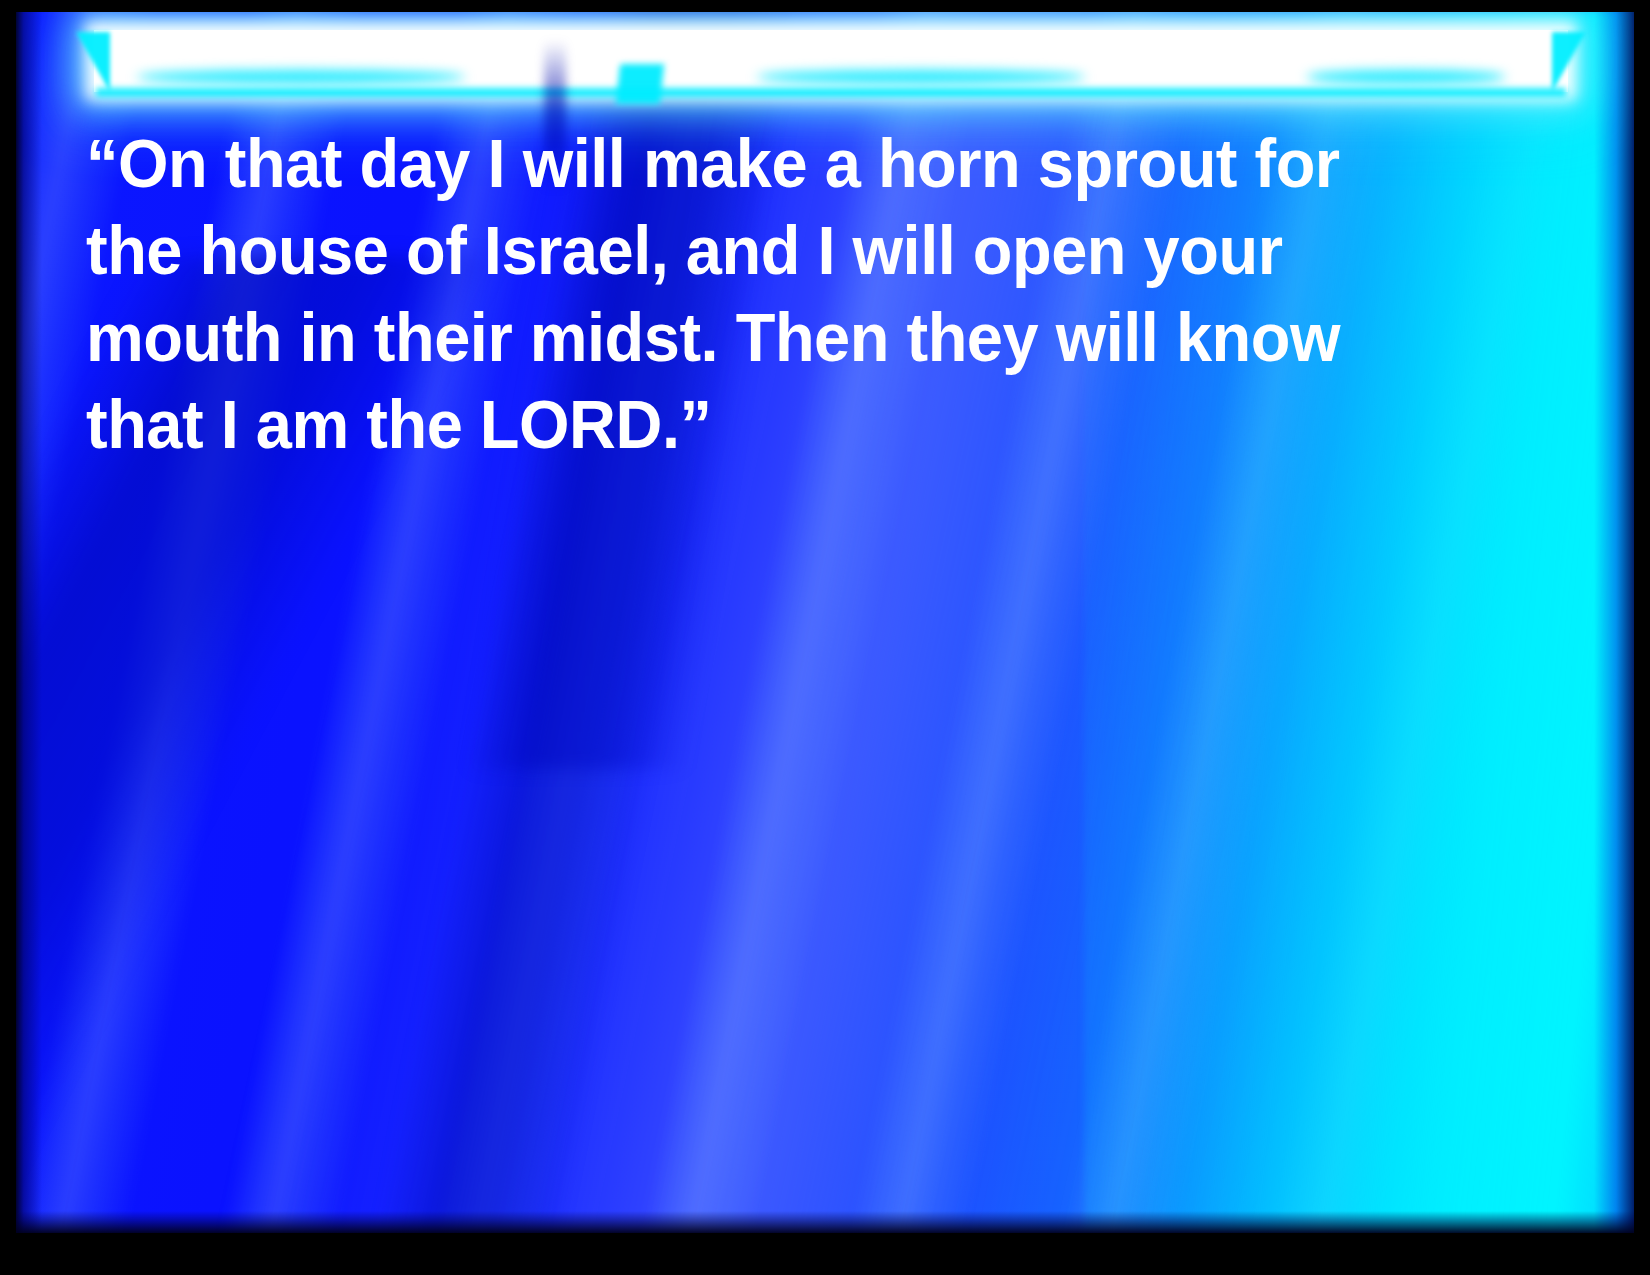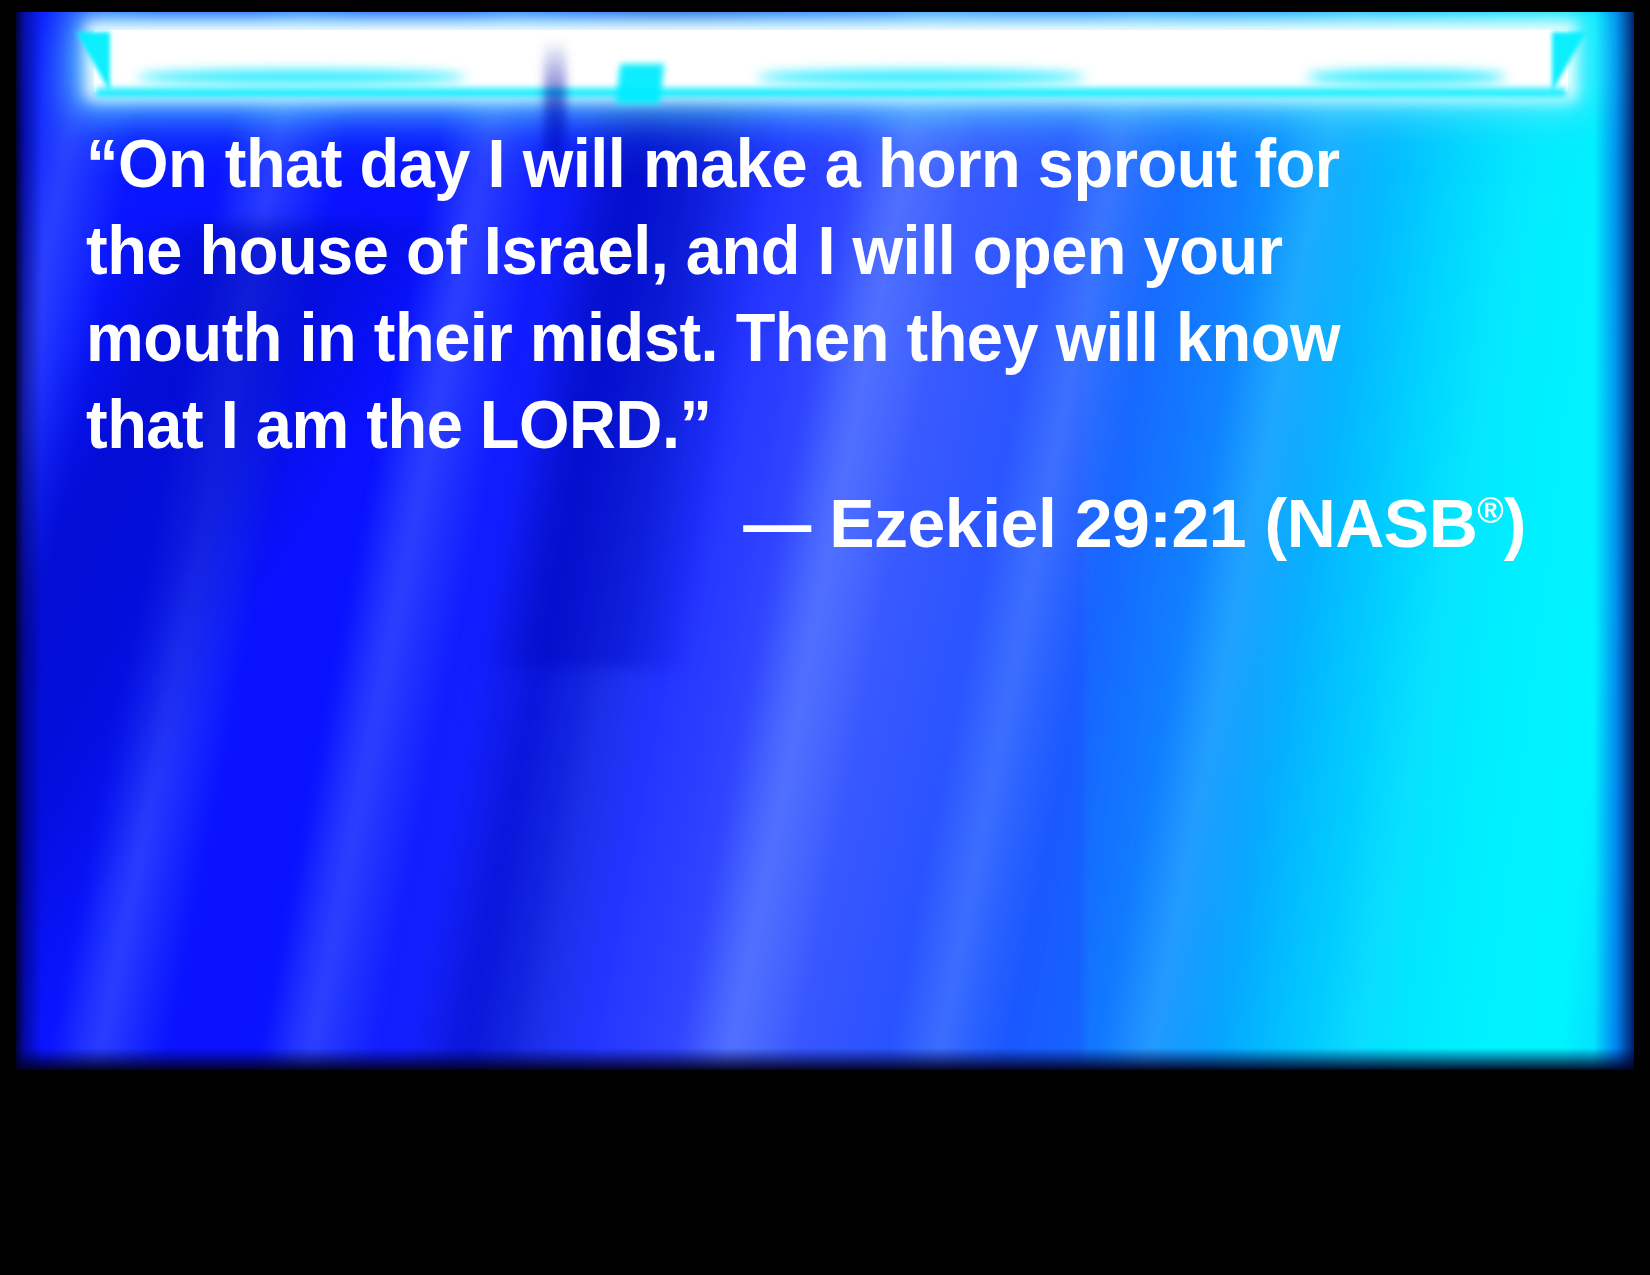--- a/index.html
+++ b/index.html
@@ -22,21 +22,21 @@
     background: #000000;
     overflow: hidden;
   }
 
   
   #canvas {
     position: absolute;
     left: 16px;
     top: 12px;
     width: 1618px;
-    height: 1058px;
+    height: 1221px;
     overflow: hidden;
     background: #7f1d1d;
   }
 
   
   #bg-base {
     position: absolute;
     inset: 0;
     background:
       linear-gradient(100deg,
@@ -330,16 +330,15 @@
     </div>
     <div id="top-seam"></div>
 
     <div id="verse-block">
       <div class="verse-line">“On that day I will make a horn sprout for</div>
       <div class="verse-line">the house of Israel, and I will open your</div>
       <div class="verse-line">mouth in their midst. Then they will know</div>
       <div class="verse-line">that I am the LORD.”</div>
     </div>
 
-    <div id="attribution"><span>— Ezekiel 29:21 (NASB</span><span class="reg">®</span><span>)</span></div>
 
   </div>
 </div>
 
 </body></html>

